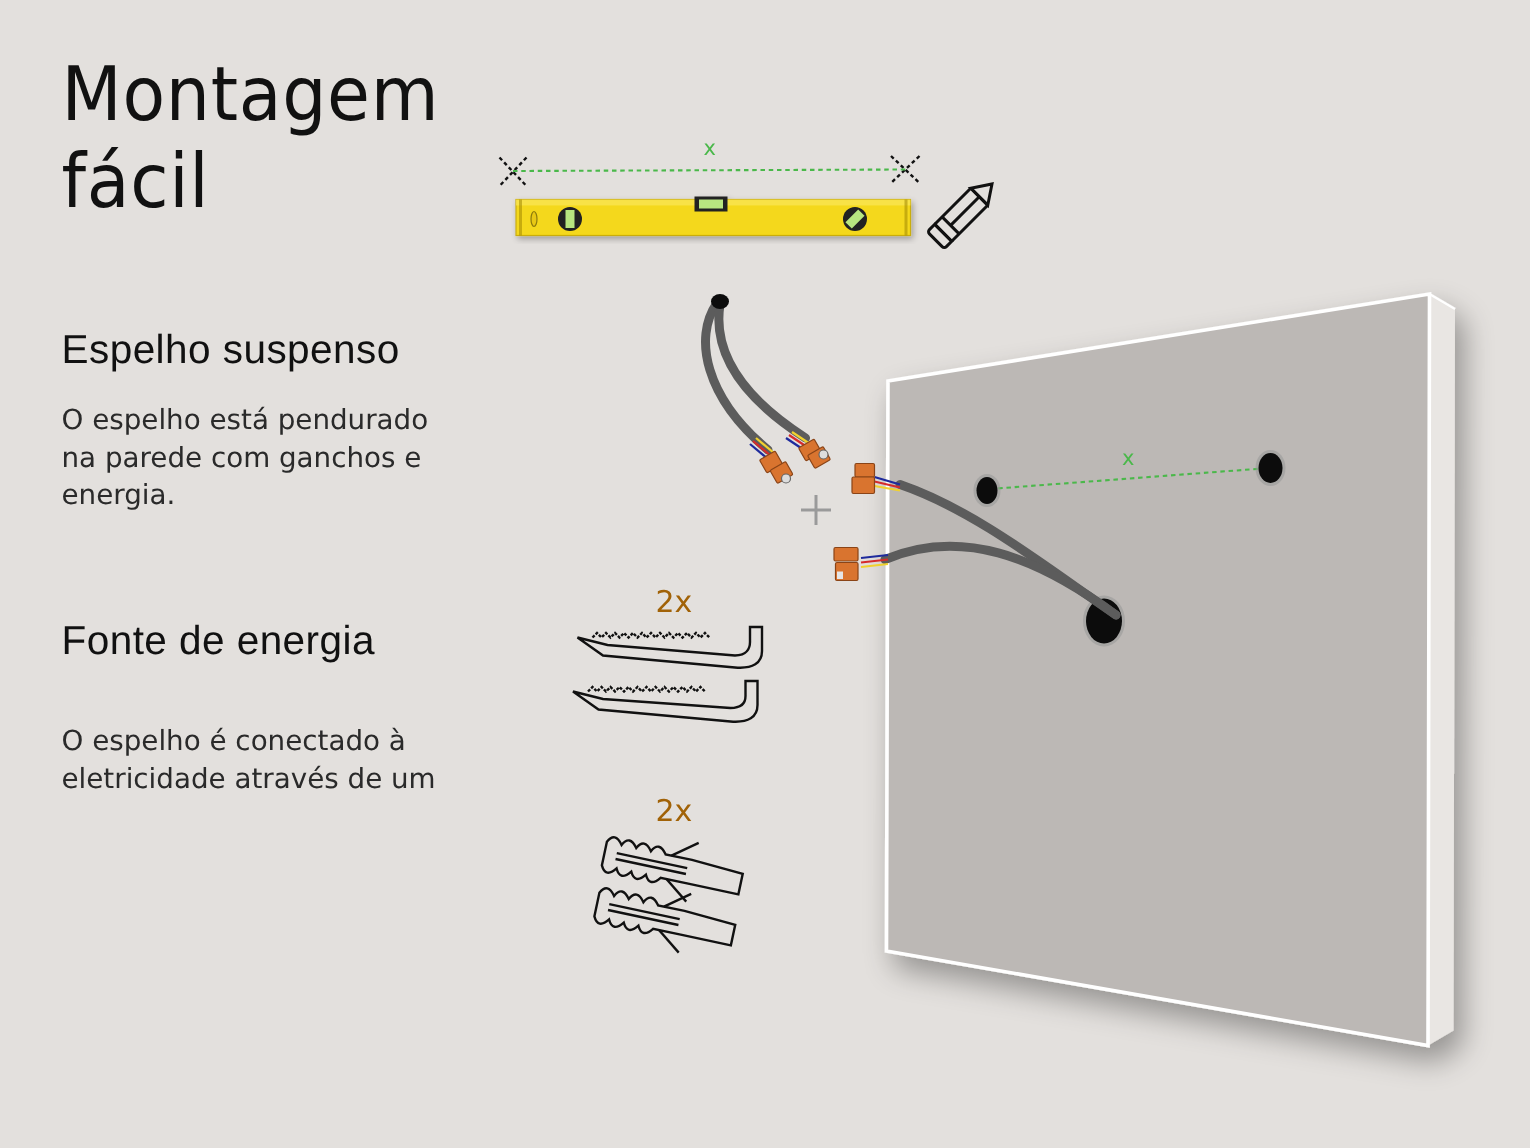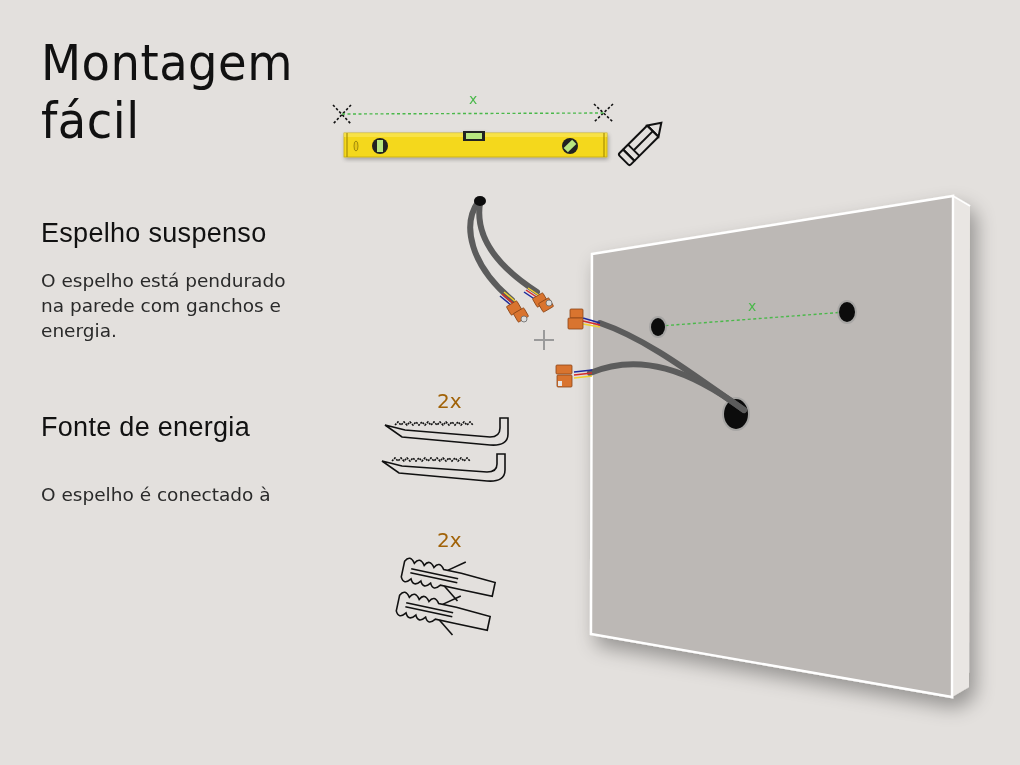--- a/index.html
+++ b/index.html
@@ -52,20 +52,21 @@
 <div class="h2" style="top:218px;">Espelho suspenso</div>
 <div class="p" style="top:268px;">
   <span>O espelho está pendurado</span>
   <span>na parede com ganchos e</span>
   <span>energia.</span>
 </div>
 
 <div class="h2" style="top:412px;">Fonte de energia</div>
 <div class="p" style="top:446px;margin-top:36px;">
   <span>O espelho é conectado à</span>
+  <span>eletricidade através de um</span>
 </div>
 
 <div class="qty" style="left:437px; top:389px;">2x</div>
 <div class="qty" style="left:437px; top:528px;">2x</div>
 
 <svg class="scene" width="1020" height="765" viewBox="0 0 1020 765">
   <defs>
     <filter id="shadow" x="-20%" y="-20%" width="140%" height="140%">
       <feGaussianBlur in="SourceAlpha" stdDeviation="10"></feGaussianBlur>
       <feOffset dx="6" dy="10" result="ob"></feOffset>

